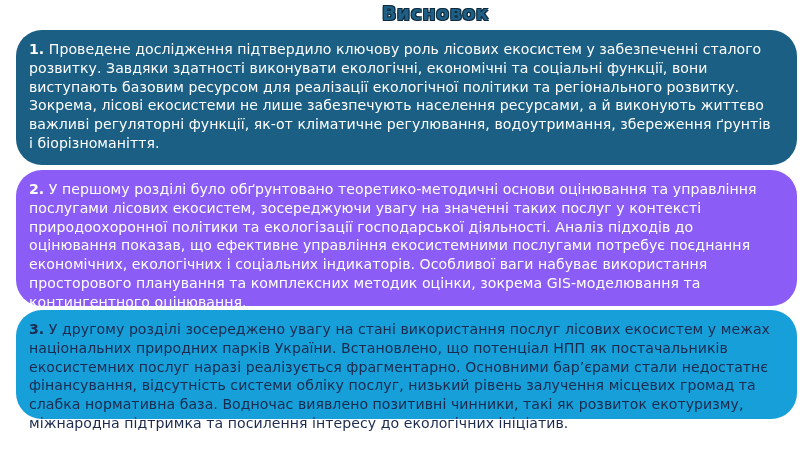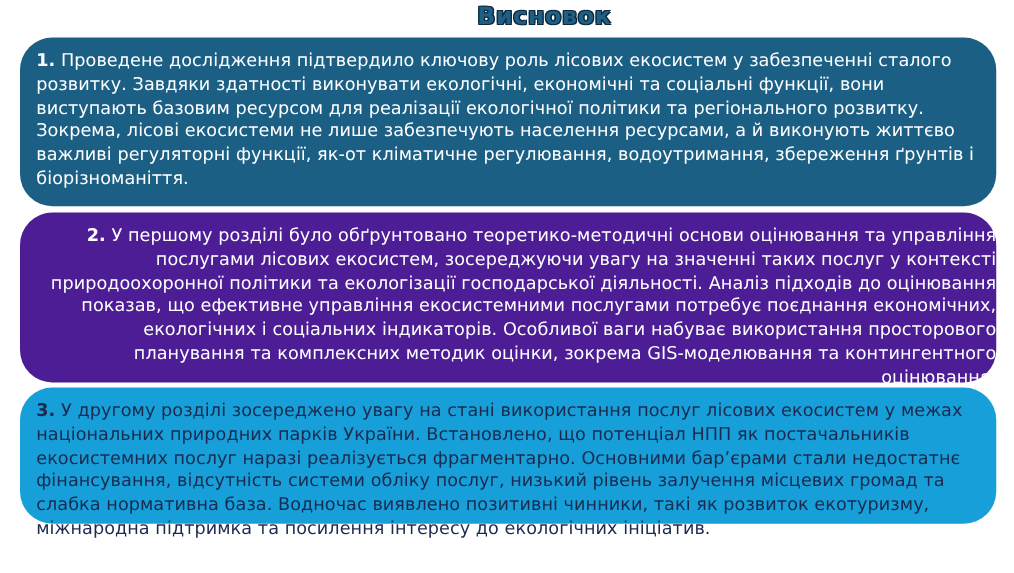--- a/index.html
+++ b/index.html
@@ -9,25 +9,25 @@
     }
     .title {
       position: absolute; left: 0; top: 2px; width: 811px; text-align: center;
       font-family: "DejaVu Sans", sans-serif; font-weight: 900; font-size: 19px;
       color: #1f5f86; letter-spacing: 0.5px;
       text-shadow: -1px -1px 0 #0d2b3d, 1px -1px 0 #0d2b3d, -1px 1px 0 #0d2b3d, 1px 1px 0 #0d2b3d;
       padding-left: 30px;
     }
     .box {
       position: absolute; left: 16px; width: 781px; box-sizing: border-box;
-      padding: 10px 0 0 13px; border-radius: 26px;
+      padding: 10px 24px 0 13px; border-radius: 26px;
       font-size: 14.1px; line-height: 18.8px; letter-spacing: 0.05px;
     }
     .box1 { top: 30px; height: 135px; background: #1b5f84; color: #ffffff; }
-    .box2 { top: 170px; height: 136px; background: #4c1d95; color: #ffffff; text-align: right; }
+    .box2 { top: 170px; height: 136px; background: #8b5cf6; color: #ffffff; }
     .box3 { top: 310px; height: 109px; background: #169fd8; color: #1b2a4e; }
     .box p { margin: 0; }
     .num { font-weight: bold; }
   </style>
 </head>
 <body>
 
 <div class="title">Висновок</div>
 
 <div class="box box1">

